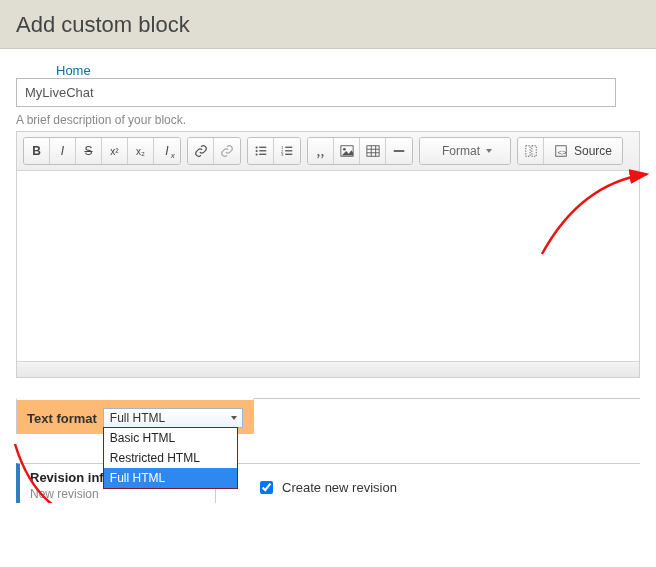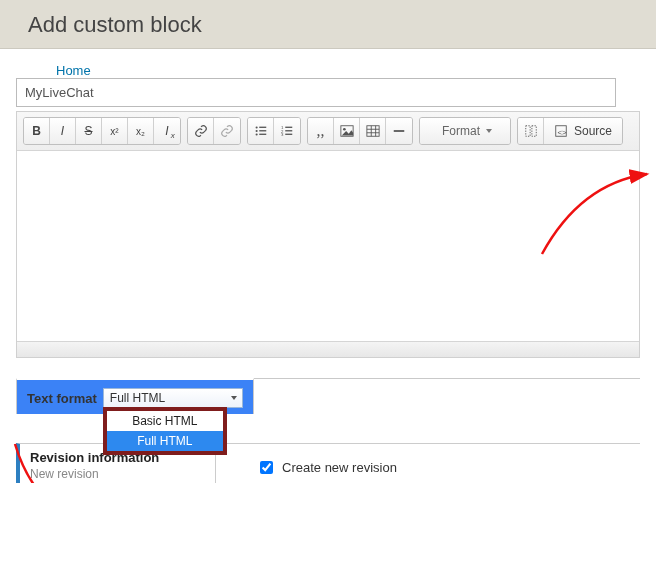--- a/index.html
+++ b/index.html
@@ -6,21 +6,21 @@
   body {
     margin: 0;
     font-family: "Helvetica Neue", Arial, sans-serif;
     font-size: 13px;
     color: #333;
     width: 656px;
     background: #fff;
   }
   .page-header {
     background: #e0ddd3;
-    padding: 12px 28px 10px;
+    padding: 12px 16px 10px;
     border-bottom: 1px solid #ccc9bf;
   }
   .page-title {
     font-size: 22px;
     color: #444;
     font-weight: 400;
     margin: 0;
   }
   .content {
     padding: 14px 16px 0;
@@ -115,21 +115,21 @@
   
   .format-section {
     border-top: 1px solid #c9c9c9;
     margin-top: 20px;
     position: relative;
   }
   .format-tab {
     position: absolute;
     top: -1px;
     left: 0;
-    background: #3b82f6;
+    background: #fdba74;
     border: 1px solid #c9c9c9;
     border-top: 2px solid #fff;
     border-bottom: none;
     padding: 8px 10px 6px;
     display: flex;
     align-items: center;
     gap: 6px;
     font-size: 13px;
     font-weight: bold;
   }
@@ -156,25 +156,24 @@
     right: 5px; top: 7px;
     width: 0; height: 0;
     border-left: 3px solid transparent;
     border-right: 3px solid transparent;
     border-top: 4px solid #555;
   }
   .dropdown-list {
     position: absolute;
     top: 19px;
     left: 0;
-    width: 124px;
-    border: 4px solid #7f1d1d;
+    width: 135px;
+    border: 1px solid #7f1d1d;
     background: #fff;
     z-index: 20;
-    text-align: center;
   }
   .dropdown-list .opt {
     padding: 2px 6px;
     font-size: 12px;
     color: #222;
     cursor: pointer;
     line-height: 16px;
   }
   .dropdown-list .opt.selected {
     background: #2d89ef;
@@ -237,20 +236,21 @@
 
 <div class="page-header">
   <h1 class="page-title">Add custom block</h1>
 </div>
 
 <div class="content">
 
   <a href="#" class="breadcrumb-link">Home</a>
 
   <input type="text" class="text-input" value="MyLiveChat" style="">
+  <div class="field-description">A brief description of your block.</div>
 
 
   <div class="editor-wrap">
     <div class="toolbar">
 
       <div class="btn-group">
         <button class="btn bold">B</button>
         <button class="btn italic">I</button>
         <button class="btn strike">S</button>
         <button class="btn sup">x²</button>
@@ -352,20 +352,21 @@
   </div>
 
   
   <div class="format-section">
     <div class="format-tab">
       <span>Text format</span>
       <div class="format-select-wrap">
         <div class="format-select">Full HTML</div>
         <div class="dropdown-list">
           <div class="opt">Basic HTML</div>
+          <div class="opt">Restricted HTML</div>
           <div class="opt selected">Full HTML</div>
         </div>
       </div>
     </div>
   </div>
 
   
   <div class="revision-section">
     <div class="revision-tab">
       <div class="rtitle">Revision information</div>

